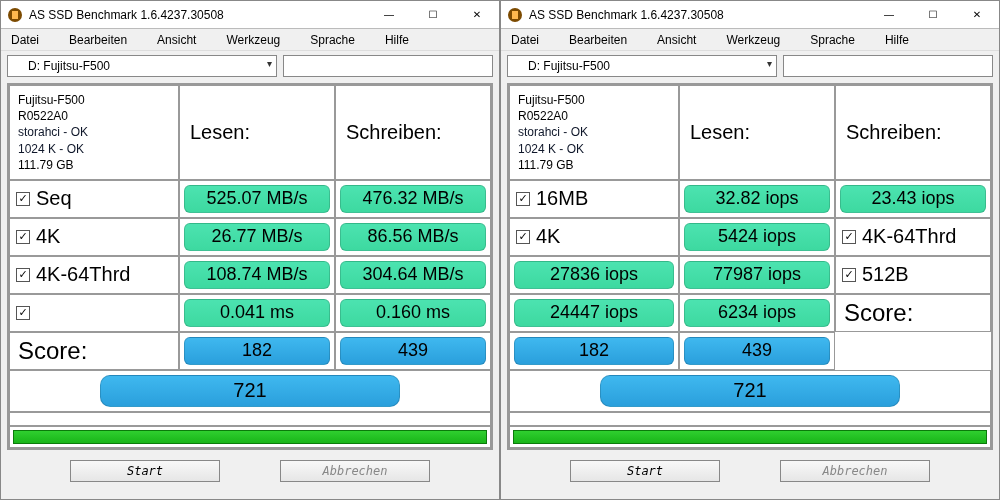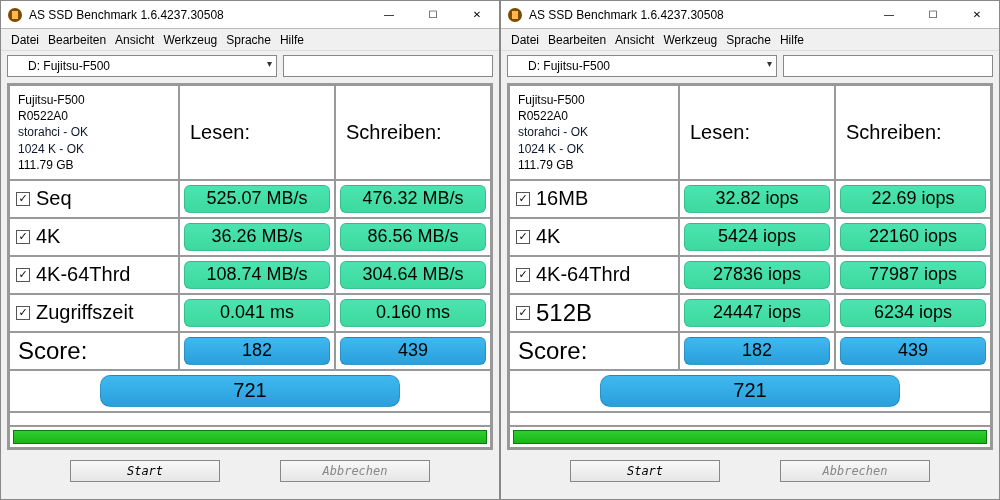--- a/index.html
+++ b/index.html
@@ -40,21 +40,21 @@
     display:flex; align-items:center; justify-content:center;
     font-family: "Segoe UI", sans-serif;
     font-size: 10px;
   }
   
   .menubar {
     height: 22px;
     background:#f0f0f0;
     display:flex;
     align-items:center;
-    gap: 9px;
+    gap: 30px;
     padding: 8px 10px;
     font-size: 12px;
     border-bottom: 1px solid #ddd;
   }
   .menubar span { cursor:default; }
   
   .driverow {
     display:flex;
     padding: 4px 6px;
     gap: 6px;
@@ -248,40 +248,39 @@
       </div>
     <div class="cell valcell">
         <div class="bar green">476.32 MB/s</div>
       </div>
 
     <div class="cell" style="font-size:20px;gap:6px;">
         <span class="checkbox"></span>
         <span>4K</span>
       </div>
     <div class="cell valcell">
-        <div class="bar green">36.26 MB/s</div>
+        <div class="bar green">26.77 MB/s</div>
       </div>
     <div class="cell valcell">
         <div class="bar green">86.56 MB/s</div>
       </div>
 
     <div class="cell" style="font-size:20px;gap:6px;">
         <span class="checkbox"></span>
         <span>4K-64Thrd</span>
       </div>
     <div class="cell valcell">
         <div class="bar green">108.74 MB/s</div>
       </div>
     <div class="cell valcell">
         <div class="bar green">304.64 MB/s</div>
       </div>
 
     <div class="cell" style="font-size:20px;gap:6px;">
         <span class="checkbox"></span>
-        <span>Zugriffszeit</span>
       </div>
     <div class="cell valcell">
         <div class="bar green">0.041 ms</div>
       </div>
     <div class="cell valcell">
         <div class="bar green">0.160 ms</div>
       </div>
 
     <div class="cell score-label">Score:</div>
     <div class="cell valcell">
@@ -346,46 +345,43 @@
     <div class="cell header-cell">Schreiben:</div>
 
     <div class="cell" style="font-size:20px;gap:6px;">
         <span class="checkbox"></span>
         <span>16MB</span>
       </div>
     <div class="cell valcell">
         <div class="bar green">32.82 iops</div>
       </div>
     <div class="cell valcell">
-        <div class="bar green">22.69 iops</div>
+        <div class="bar green">23.43 iops</div>
       </div>
 
     <div class="cell" style="font-size:20px;gap:6px;">
         <span class="checkbox"></span>
         <span>4K</span>
       </div>
     <div class="cell valcell">
         <div class="bar green">5424 iops</div>
       </div>
-    <div class="cell valcell">
-        <div class="bar green">22160 iops</div>
-      </div>
 
     <div class="cell" style="font-size:20px;gap:6px;">
         <span class="checkbox"></span>
         <span>4K-64Thrd</span>
       </div>
     <div class="cell valcell">
         <div class="bar green">27836 iops</div>
       </div>
     <div class="cell valcell">
         <div class="bar green">77987 iops</div>
       </div>
 
-    <div class="cell" style="font-size:24px;gap:6px;">
+    <div class="cell" style="font-size:20px;gap:6px;">
         <span class="checkbox"></span>
         <span>512B</span>
       </div>
     <div class="cell valcell">
         <div class="bar green">24447 iops</div>
       </div>
     <div class="cell valcell">
         <div class="bar green">6234 iops</div>
       </div>
 

